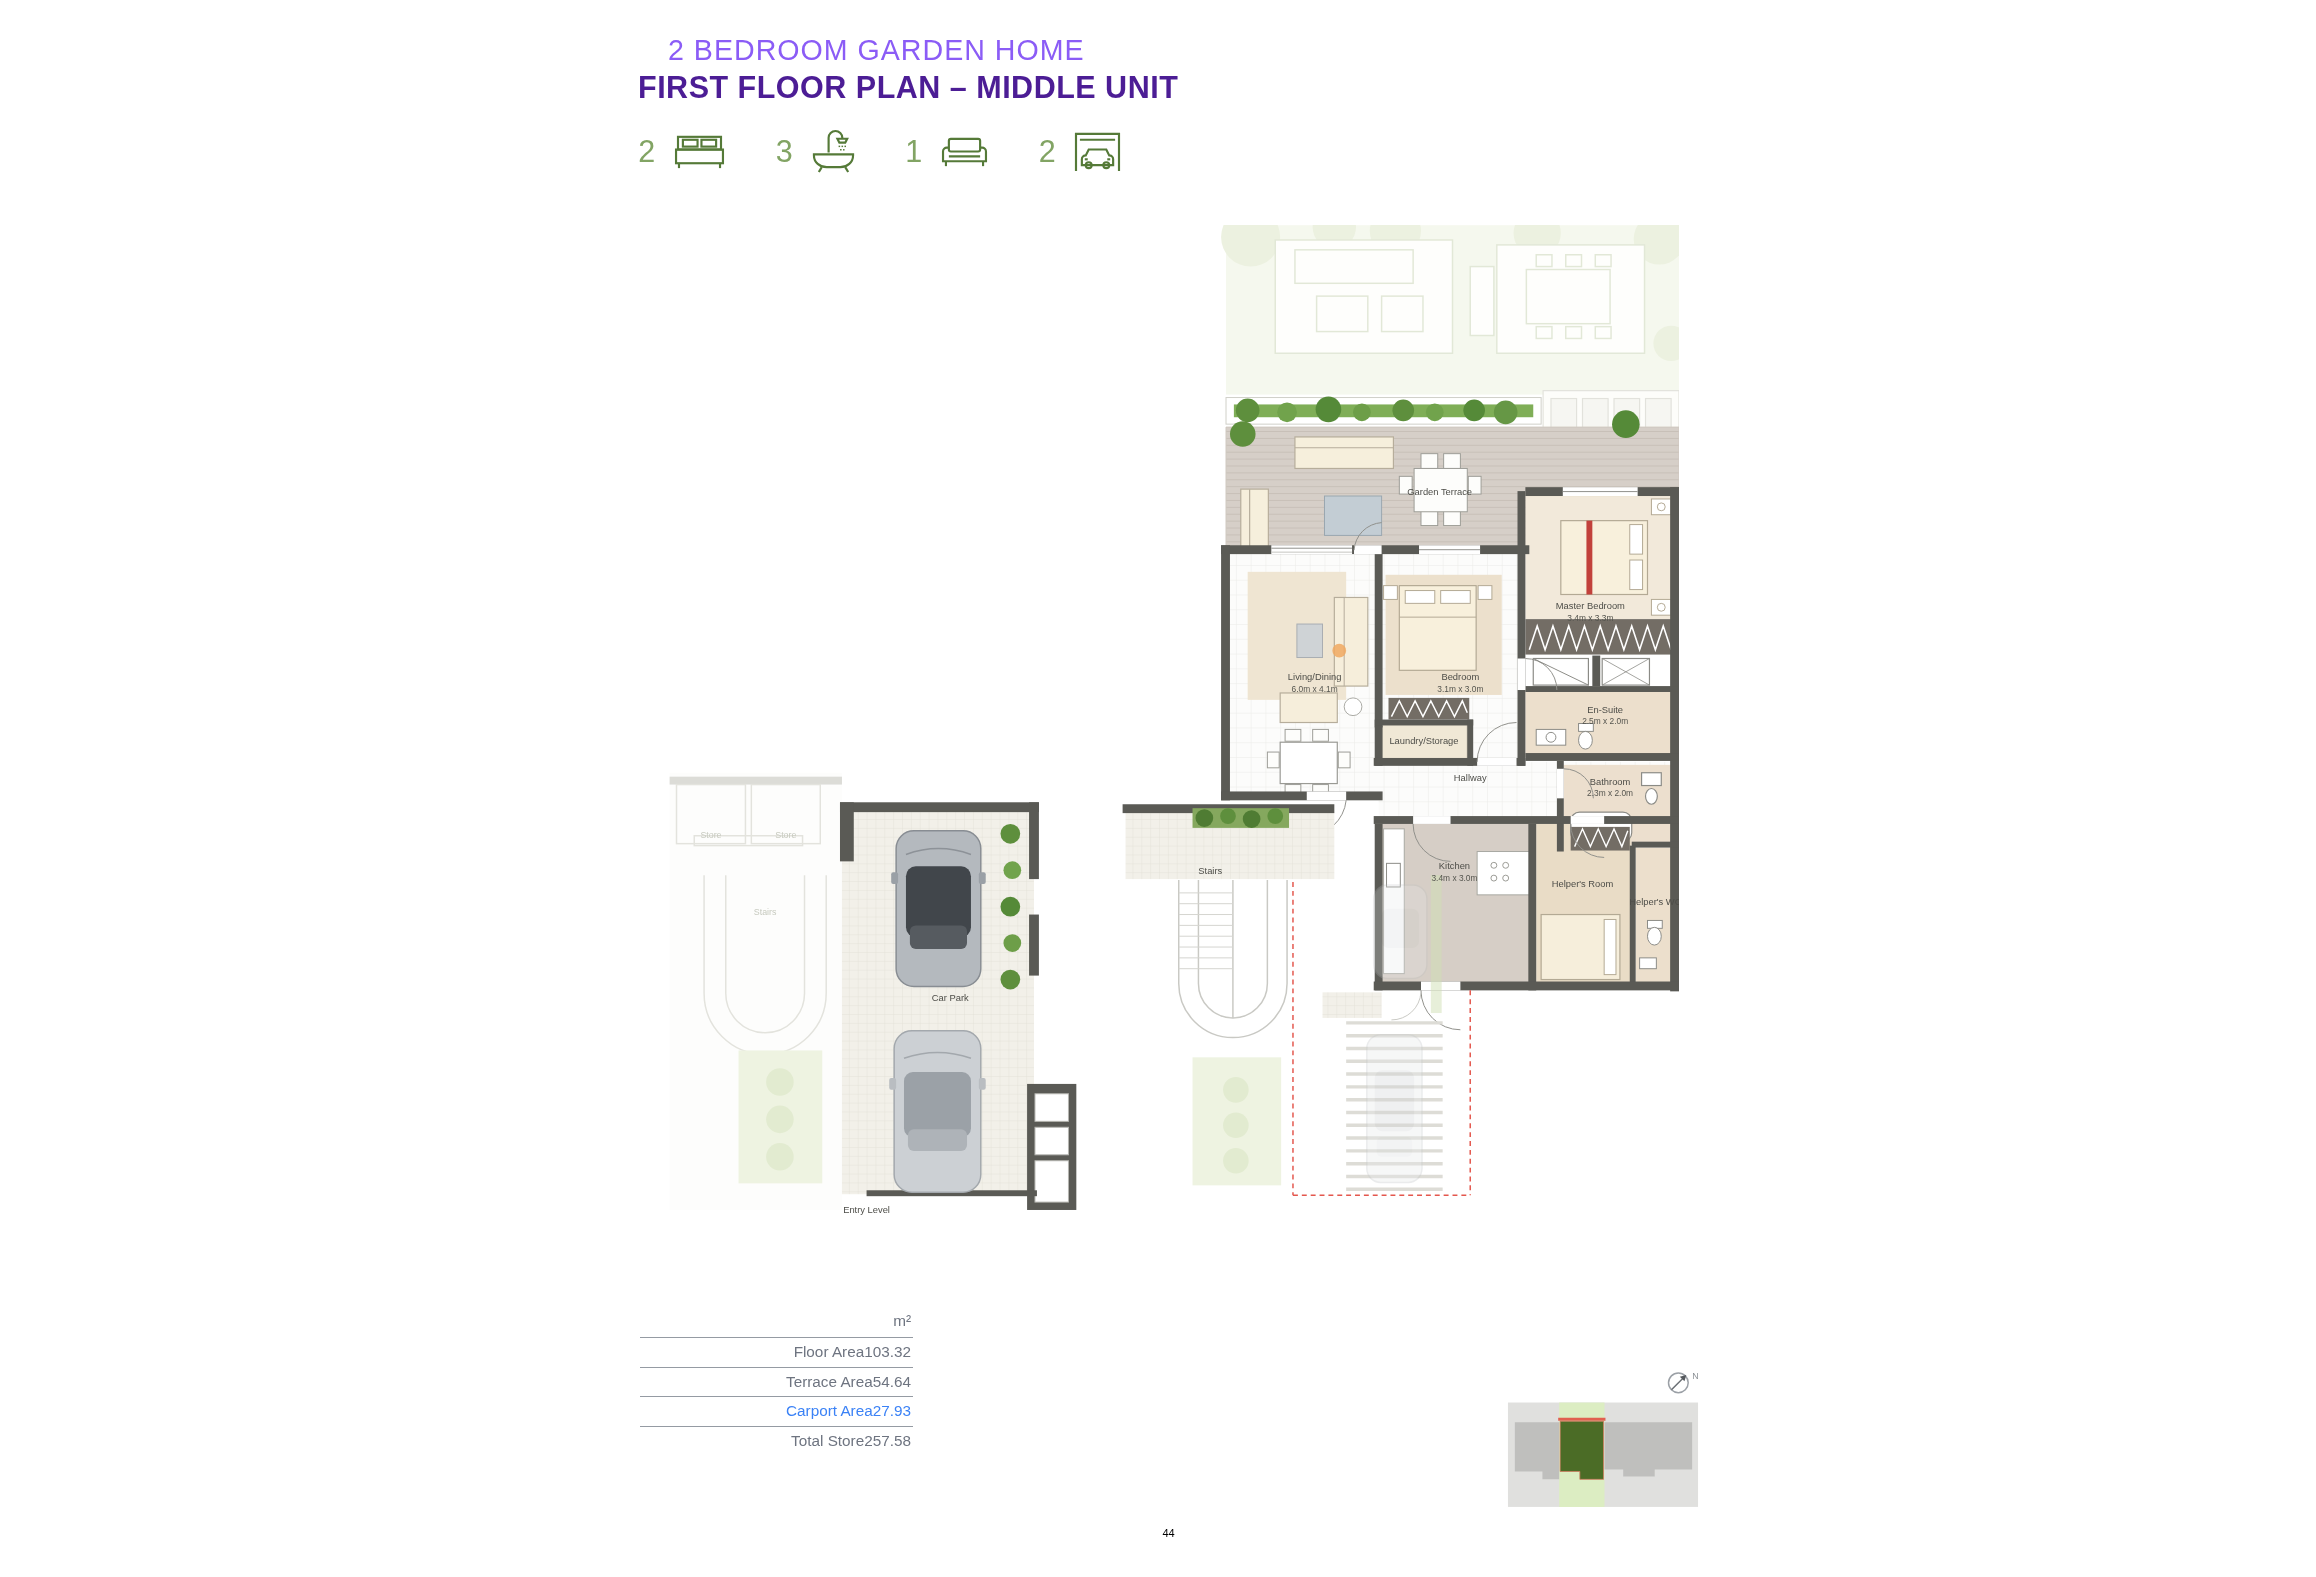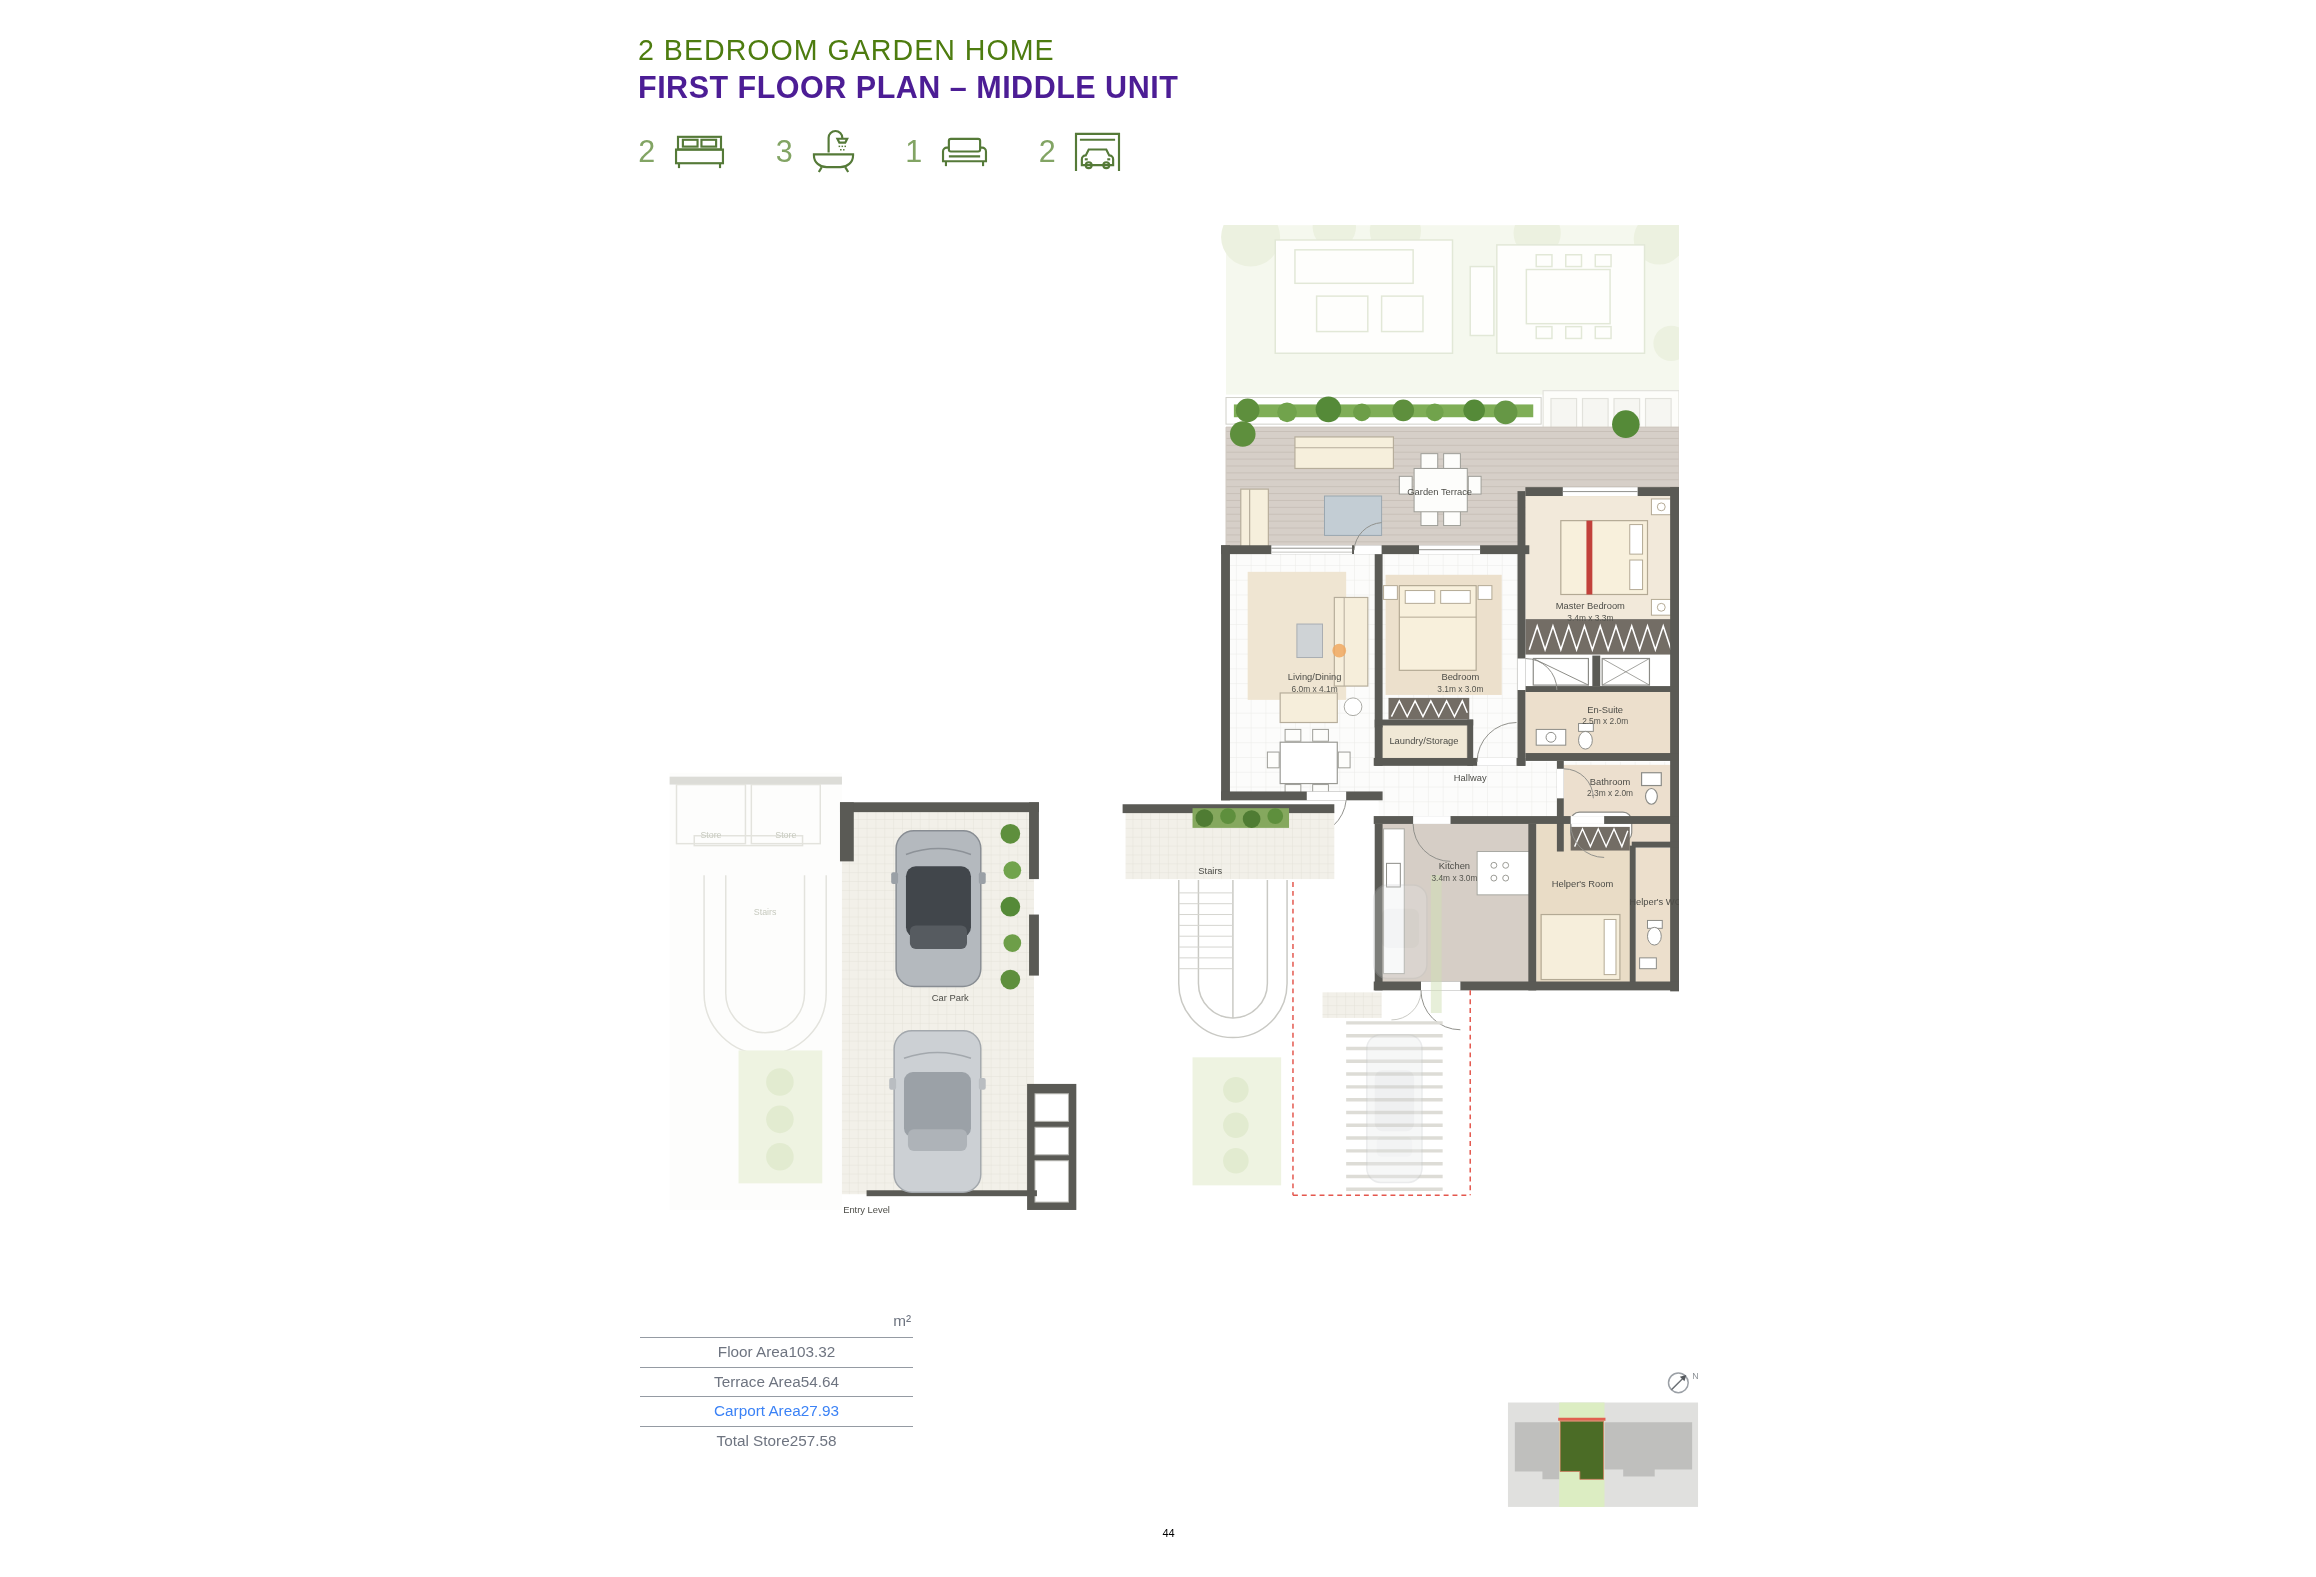--- a/index.html
+++ b/index.html
@@ -1,28 +1,28 @@
 <!DOCTYPE html>
 <html><head>
 <meta charset="utf-8">
 <style>
   html,body{margin:0;padding:0;background:#ffffff;}
   .page{position:relative;width:2317px;height:1577px;background:#ffffff;overflow:hidden;
         font-family:"Liberation Sans",sans-serif;}
   .header{position:absolute;left:638px;top:35px;}
-  .title{font-size:28.6px;font-weight:400;color:#4d7c0f;letter-spacing:1px;line-height:1.1;}
+  .title{font-size:28.6px;font-weight:400;color:#8b5cf6;letter-spacing:1px;line-height:1.1;margin-left:30px;}
   .subtitle{font-size:30.5px;font-weight:700;color:#4c1d95;letter-spacing:0.5px;line-height:1.15;margin-top:3.9px;}
   .stats{display:flex;align-items:center;margin-top:23.6px;}
   .stat{display:flex;align-items:center;margin-right:47px;}
   .stat-count{font-size:30.5px;color:#82a464;margin-right:15.8px;min-width:17.7px;text-align:center;}
   .stat svg{display:block;}
   .plan-wrap{position:absolute;left:645px;top:225px;width:1034px;height:997px;}
   .area-table{position:absolute;left:640px;top:1312px;width:273px;color:#6e7480;font-size:15.3px;}
   .at-header{text-align:right;padding:0 2px 6.9px 2px;}
-  .at-row{display:flex;justify-content:center;border-top:1.2px solid #959ba3;padding:4.9px 2px 5.9px 2px;}
+  .at-row{display:flex;justify-content:flex-end;border-top:1.2px solid #959ba3;padding:4.9px 2px 5.9px 2px;}
   .at-row.muted{color:#3b82f6;}
   .minimap{position:absolute;left:1505px;top:1363px;}
   .page-num{position:absolute;left:1129px;top:1527px;width:79px;text-align:center;font-size:11px;color:#000000;}
   text{font-family:"Liberation Sans",sans-serif;}
   .room-label{font-size:9.5px;fill:#4d4d48;}
   .room-dims{font-size:8.5px;fill:#55554f;}
   .ghost-label{font-size:9px;fill:#c7cabf;}
 </style>
 </head>
 <body>

